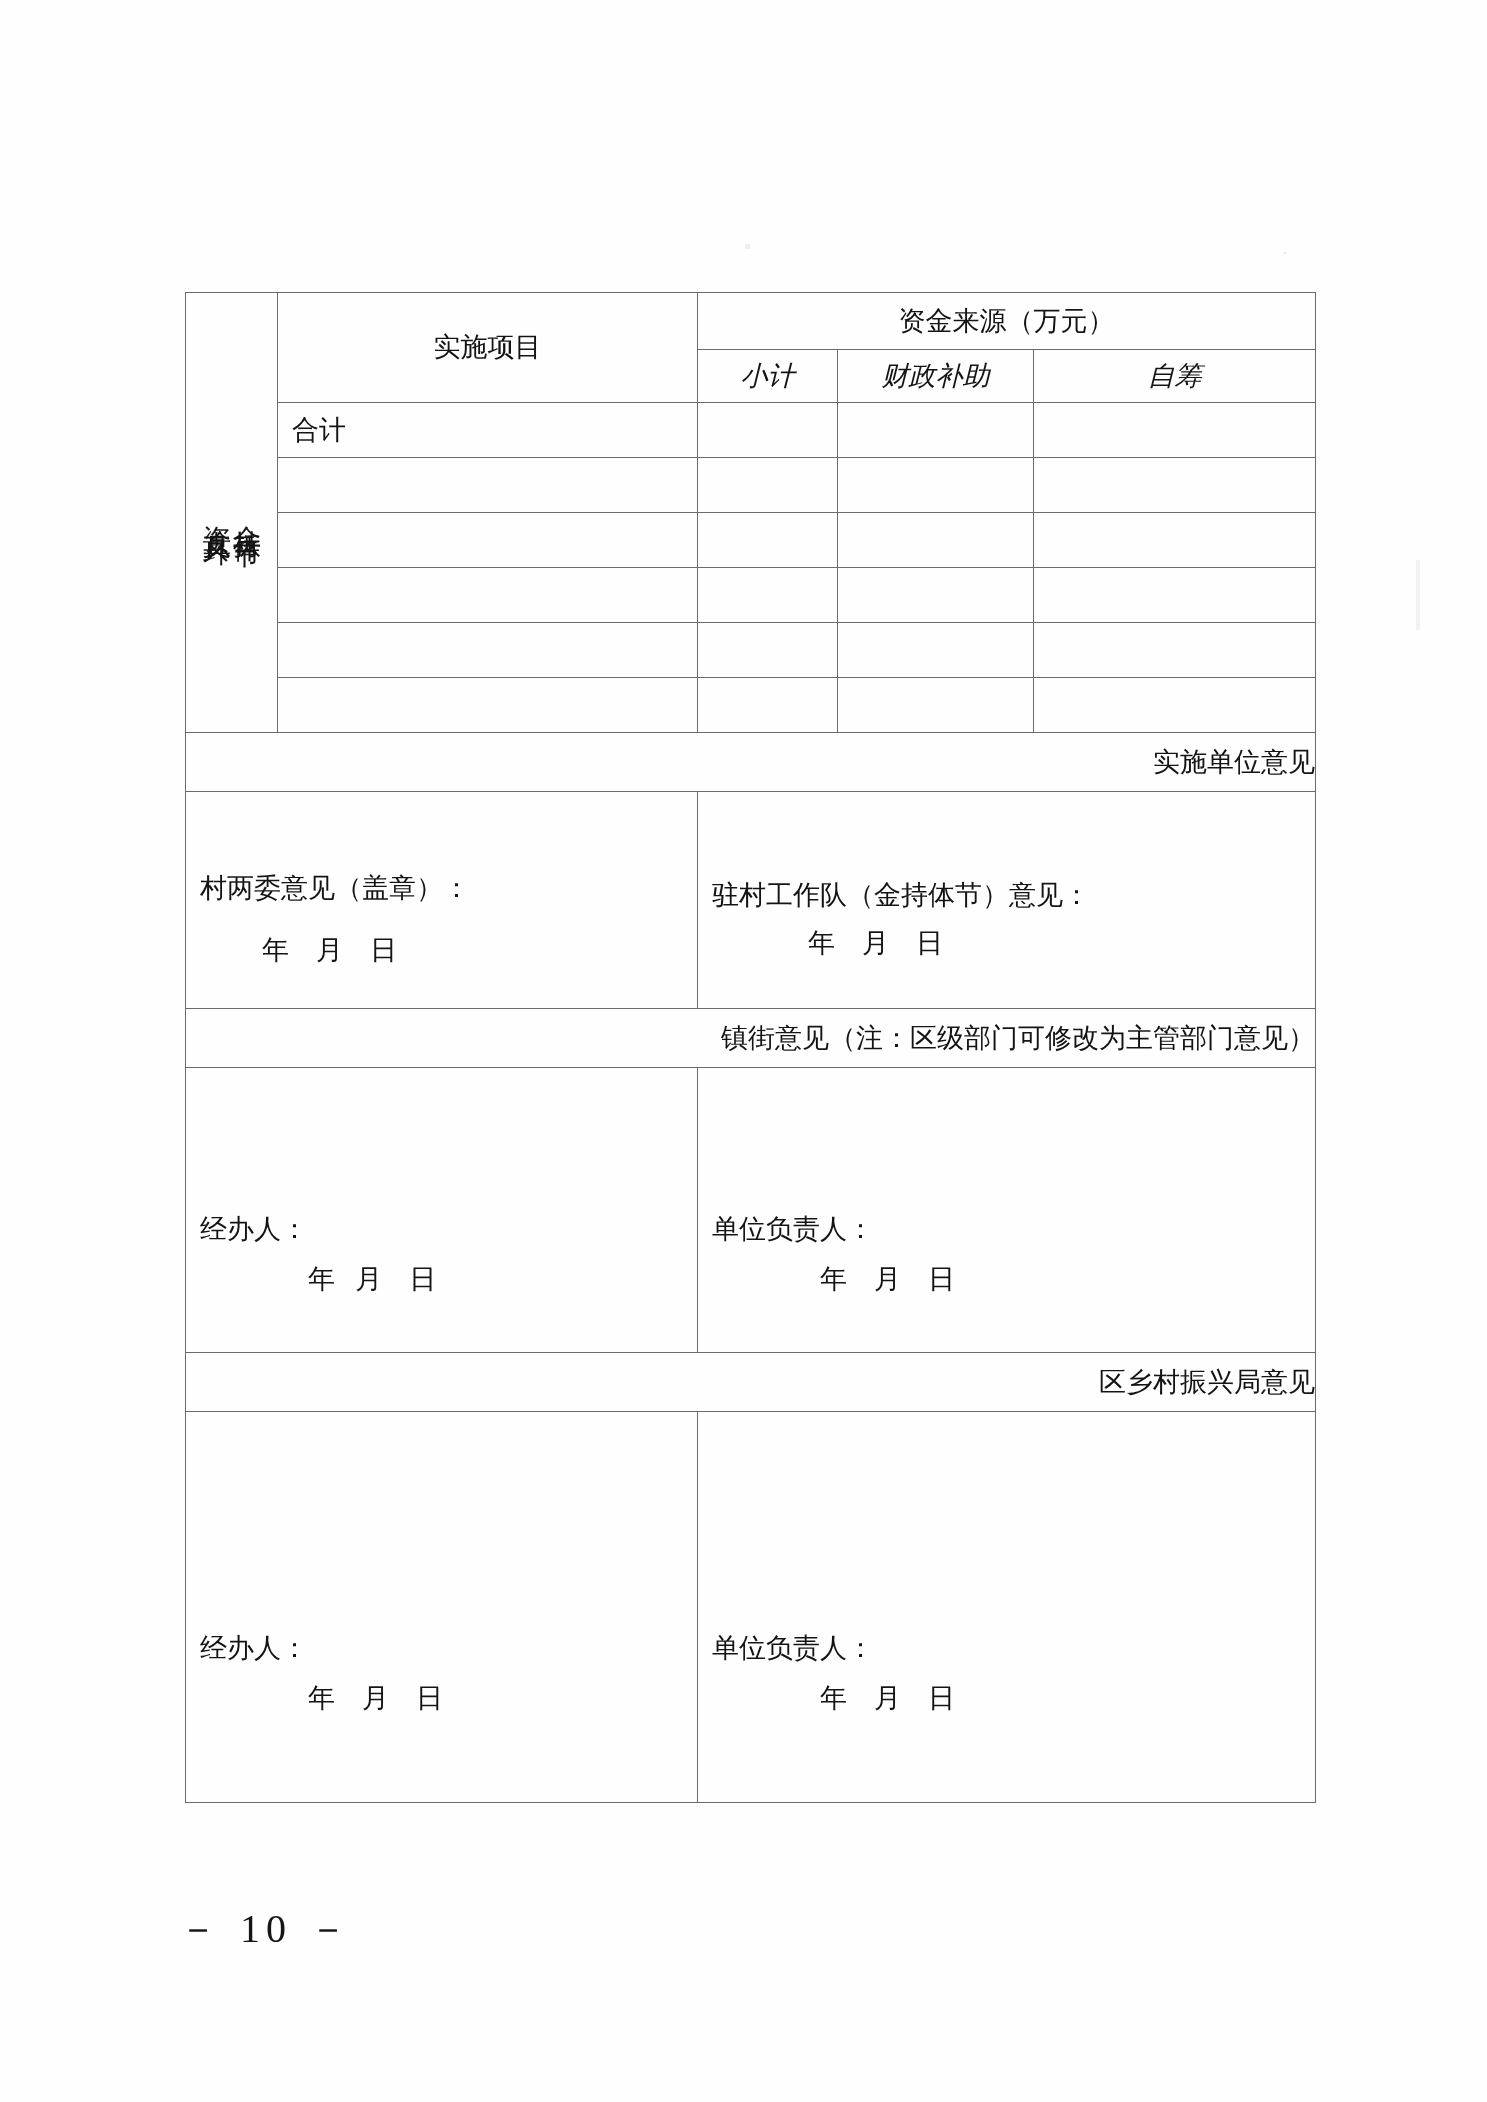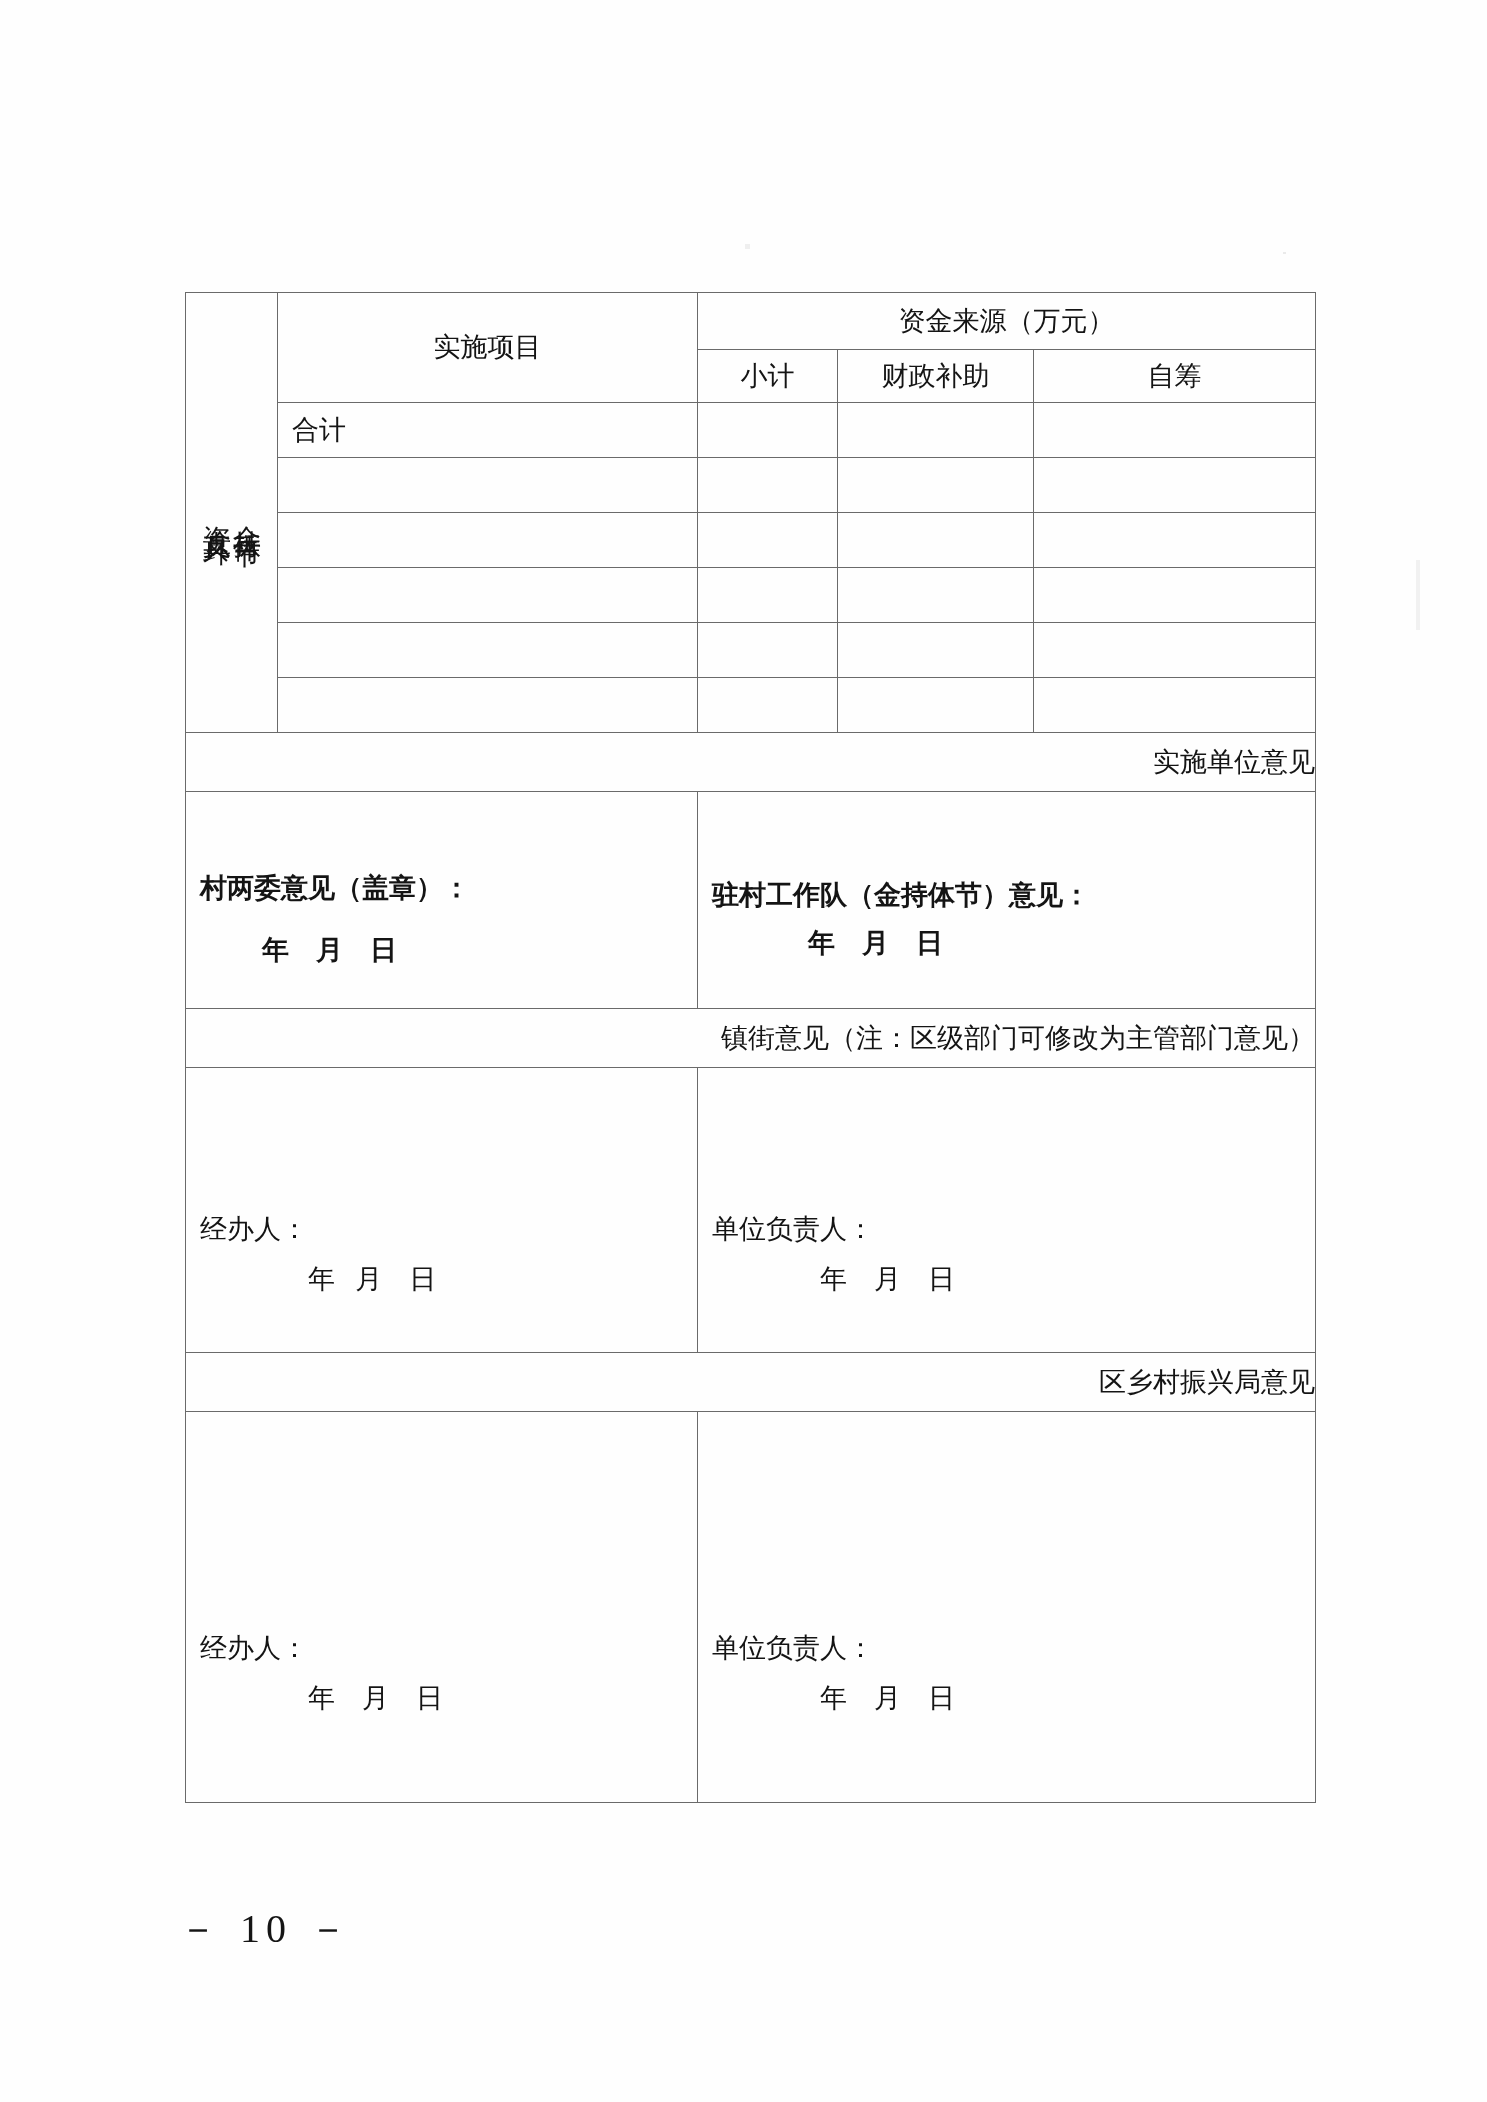--- a/index.html
+++ b/index.html
@@ -68,36 +68,35 @@
     writing-mode: vertical-rl;
     text-orientation: upright;
     letter-spacing: 5px;
     font-size: 28px;
     line-height: 1;
     white-space: nowrap;
   }
 
   
   .r-head-top   { height: 56px; }
-  .r-head-sub   { height: 52px; }
+  .r-head-sub   { height: 52px; font-style: italic; }
   .r-total      { height: 54px; }
   .r-blank      { height: 54px; }
 
   
   .band {
     height: 58px;
     text-align: right;
     font-size: 28px;
   }
   .sign-cell {
     height: 178px;
     vertical-align: top;
     padding: 38px 0 0 14px !important;
     font-size: 28px;
-    font-weight: bold;
   }
   .sign-cell2 {
     height: 196px;
     vertical-align: top;
     padding: 88px 0 0 14px !important;
     font-size: 28px;
   }
   .sign-cell3 {
     height: 258px;
     vertical-align: top;

